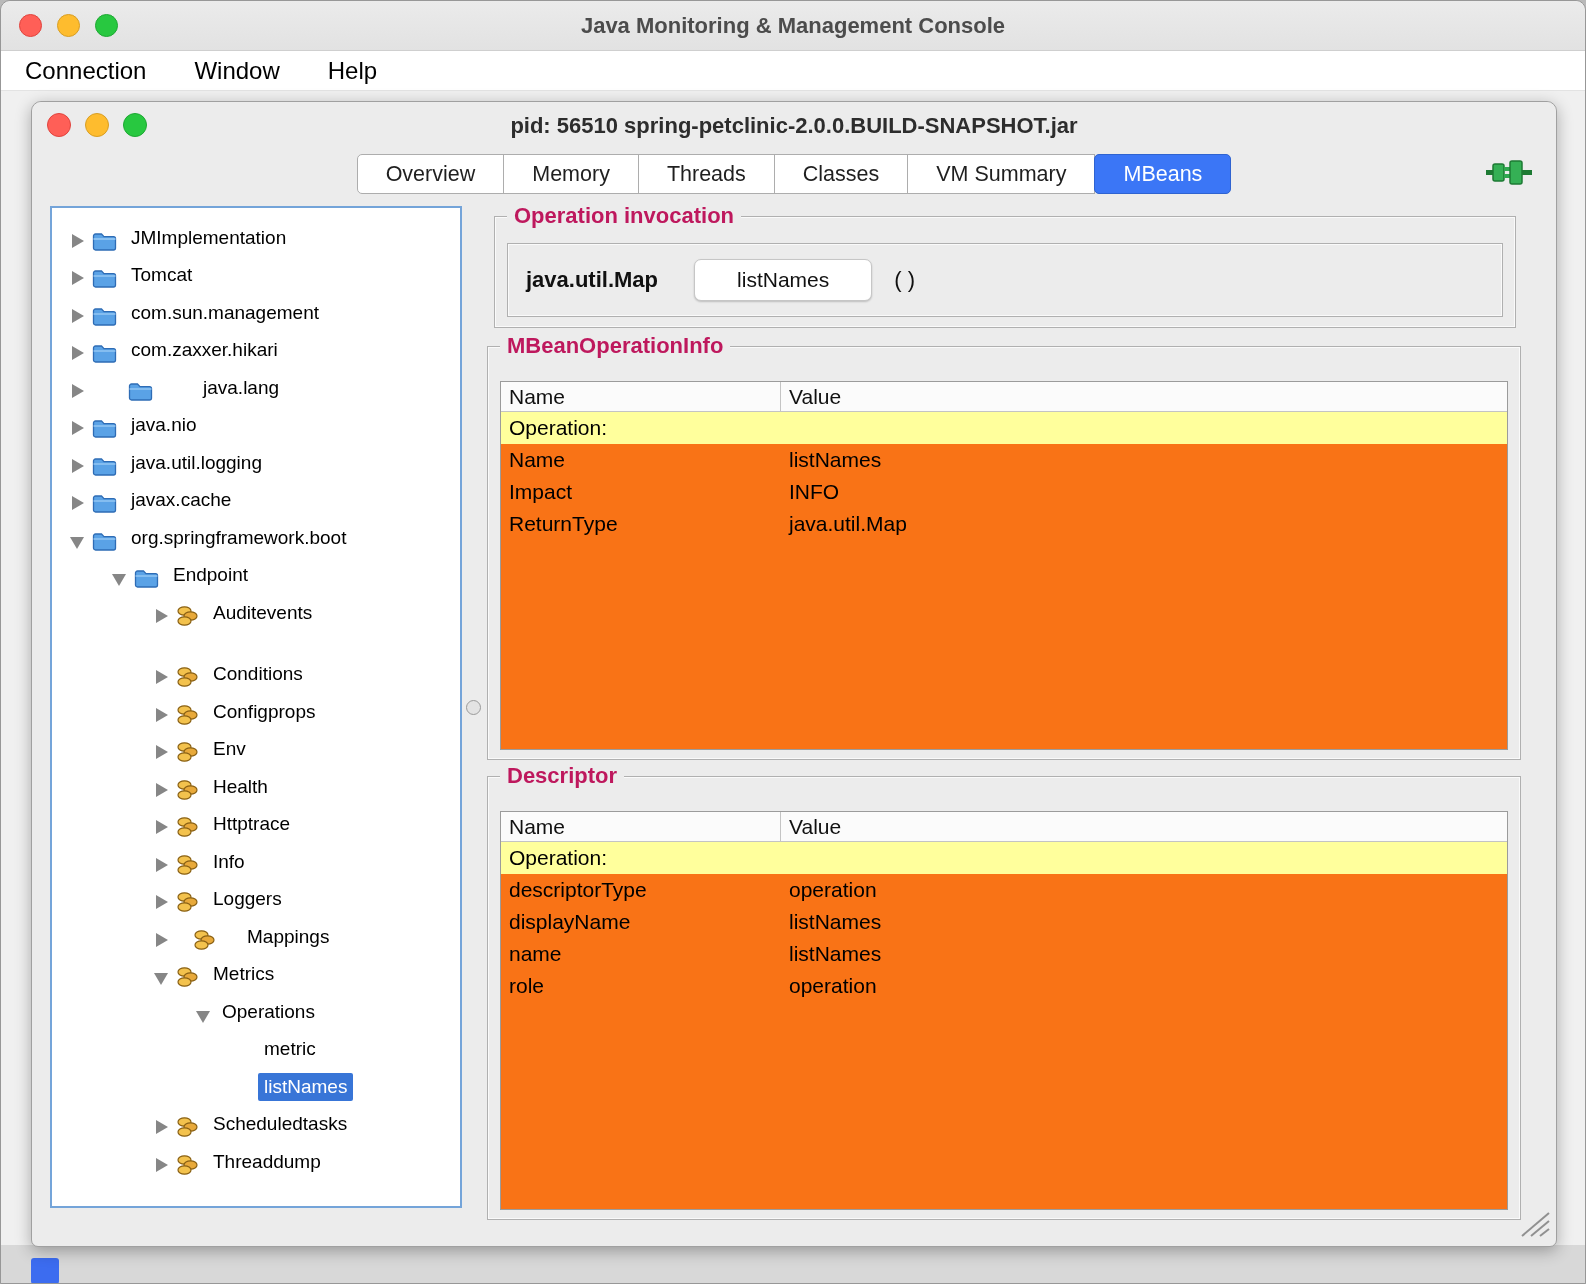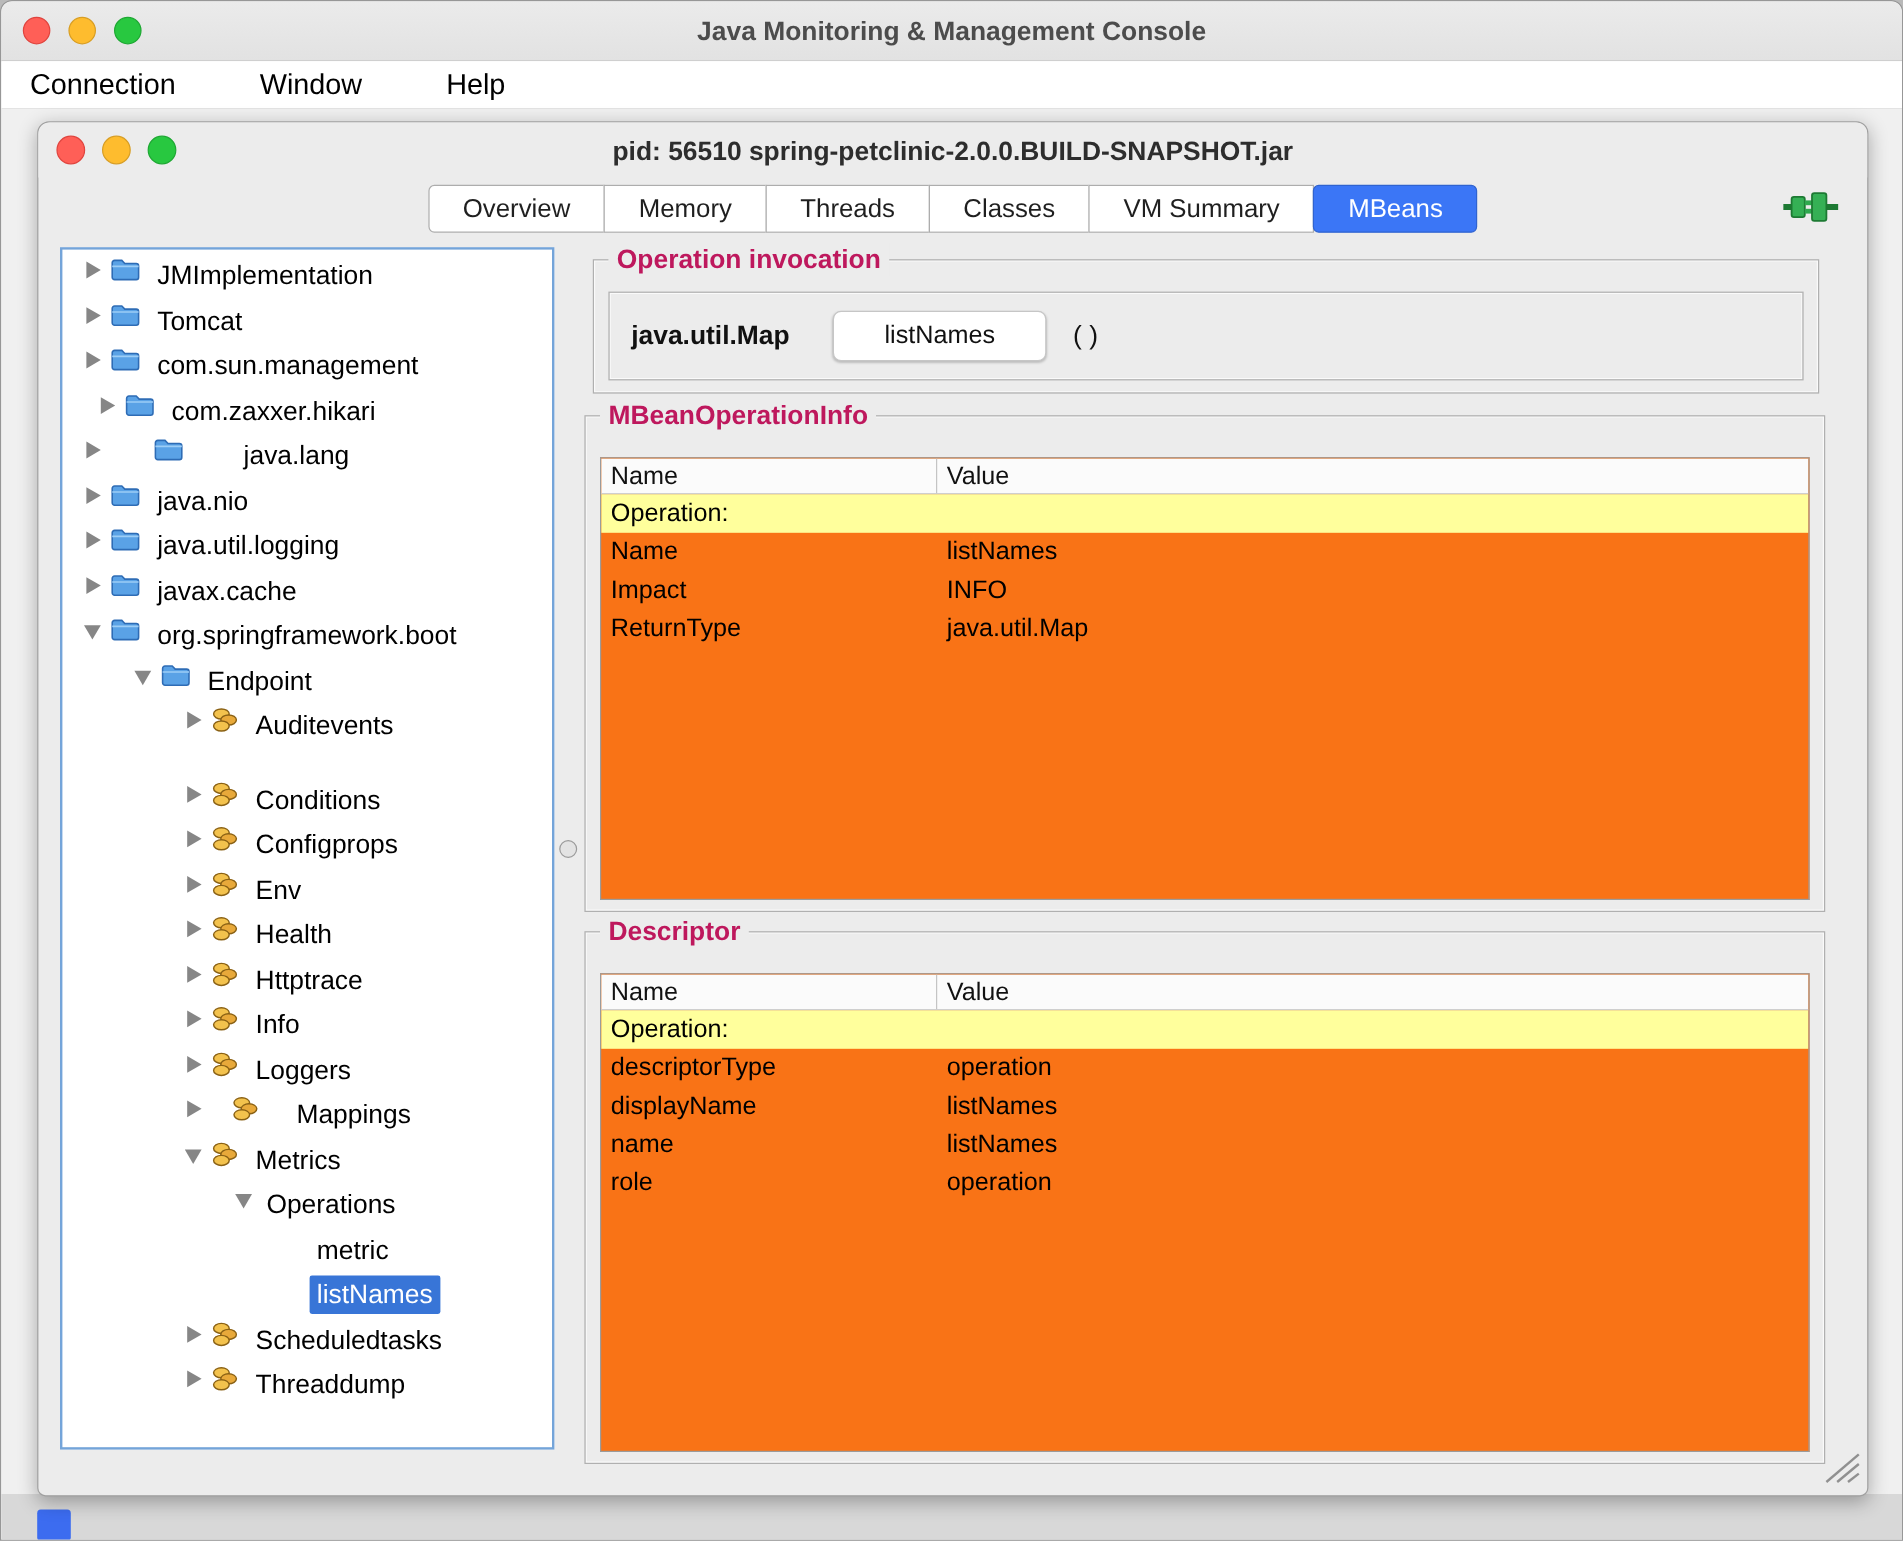--- a/index.html
+++ b/index.html
@@ -15,21 +15,21 @@
     border-radius:10px 10px 0 0; }
   .outer-title { position:absolute; left:0; right:0; top:0; height:50px; line-height:50px;
     text-align:center; font-size:22px; font-weight:600; color:#4c4c4c; }
 
   .traffic { position:absolute; top:13px; width:23px; height:23px; border-radius:50%; }
   .t-red    { left:18px;  background:#ff5f57; border:1px solid #e0443e; }
   .t-yellow { left:56px;  background:#febc2e; border:1px solid #d89e24; }
   .t-green  { left:94px;  background:#28c840; border:1px solid #1ea833; }
 
   .menubar { position:absolute; left:0; top:50px; width:100%; height:40px; background:#ffffff;
-    display:flex; align-items:center; gap:70px; padding-left:24px; border-bottom:1px solid #e3e3e3; }
+    display:flex; align-items:center; gap:48px; padding-left:24px; border-bottom:1px solid #e3e3e3; }
   .menu-item { font-size:24px; color:#000; cursor:default; }
 
   .outer-content { position:absolute; left:0; top:90px; right:0; bottom:0; background:#f0f0f0; }
   .bottom-strip { position:absolute; left:0; bottom:0; width:100%; height:38px; background:#d8d8d8; }
   .dock-artifact { position:absolute; left:30px; top:1167px; width:28px; height:26px;
     background:#3c6cf0; border-radius:3px; }
 
   
   .inner-window { position:absolute; left:30px; top:10px; width:1526px; height:1146px;
     background:#ececec; border:1px solid #a0a0a0; border-radius:10px 10px 7px 7px;
@@ -51,21 +51,21 @@
     color:#1f1f1f; cursor:default; }
   .tab:first-child { border-radius:5px 0 0 5px; margin-left:0; }
   .tab:last-child { border-radius:0 5px 5px 0; }
   .tab.active { color:#ffffff; border-color:#2f63d0; border-radius:5px; z-index:2; }
 
   .plug { position:absolute; right:24px; top:56px; }
 
   
   .tree-panel { position:absolute; left:18px; top:104px; width:412px; height:1002px;
     background:#ffffff; border:2px solid #74a4d9; overflow:hidden; padding-top:6px; }
-  .tree-row { height:37.5px; display:flex; align-items:flex-start; font-size:22px; color:#000;
+  .tree-row { height:37.5px; display:flex; align-items:flex-end; font-size:19px; color:#000;
     white-space:nowrap; cursor:default; }
   .tw { width:22px; height:22px; flex:0 0 22px; position:relative; }
   .tw.right::before { content:""; position:absolute; left:4px; top:4px;
     border-left:12px solid #868686; border-top:7px solid transparent; border-bottom:7px solid transparent; }
   .tw.down::before { content:""; position:absolute; left:2px; top:7px;
     border-top:12px solid #868686; border-left:7px solid transparent; border-right:7px solid transparent; }
   .ficon { flex:0 0 auto; margin:0 8px 0 2px; }
   .tlabel { padding:3px 6px; border-radius:2px; }
   .tlabel.sel { color:#ffffff; }
 
@@ -174,21 +174,21 @@
             <span class="tlabel">Tomcat</span>
           </div>
           <div class="tree-row" style="padding-left: 16px;">
             <span class="tw right"></span>
             <svg class="ficon" width="25" height="21" viewBox="0 0 25 21">
               <path d="M1.5 5 a2 2 0 0 1 2-2 h6 l2.5 2.6 h9.5 a2 2 0 0 1 2 2 v9.4 a2 2 0 0 1 -2 2 h-18 a2 2 0 0 1 -2-2 z" fill="#5aa2e6" stroke="#2e6cb5" stroke-width="1.3"></path>
               <path d="M1.5 8 h22" stroke="#9ccdf6" stroke-width="1.3" fill="none"></path>
             </svg>
             <span class="tlabel">com.sun.management</span>
           </div>
-          <div class="tree-row" style="padding-left: 28px;">
+          <div class="tree-row" style="padding-left: 16px;">
             <span class="tw right"></span>
             <svg class="ficon" width="25" height="21" viewBox="0 0 25 21">
               <path d="M1.5 5 a2 2 0 0 1 2-2 h6 l2.5 2.6 h9.5 a2 2 0 0 1 2 2 v9.4 a2 2 0 0 1 -2 2 h-18 a2 2 0 0 1 -2-2 z" fill="#5aa2e6" stroke="#2e6cb5" stroke-width="1.3"></path>
               <path d="M1.5 8 h22" stroke="#9ccdf6" stroke-width="1.3" fill="none"></path>
             </svg>
             <span class="tlabel">com.zaxxer.hikari</span>
           </div>
           <div class="tree-row" style="padding-left: 16px; gap: 36px;">
             <span class="tw right"></span>
             <svg class="ficon" width="25" height="21" viewBox="0 0 25 21">

